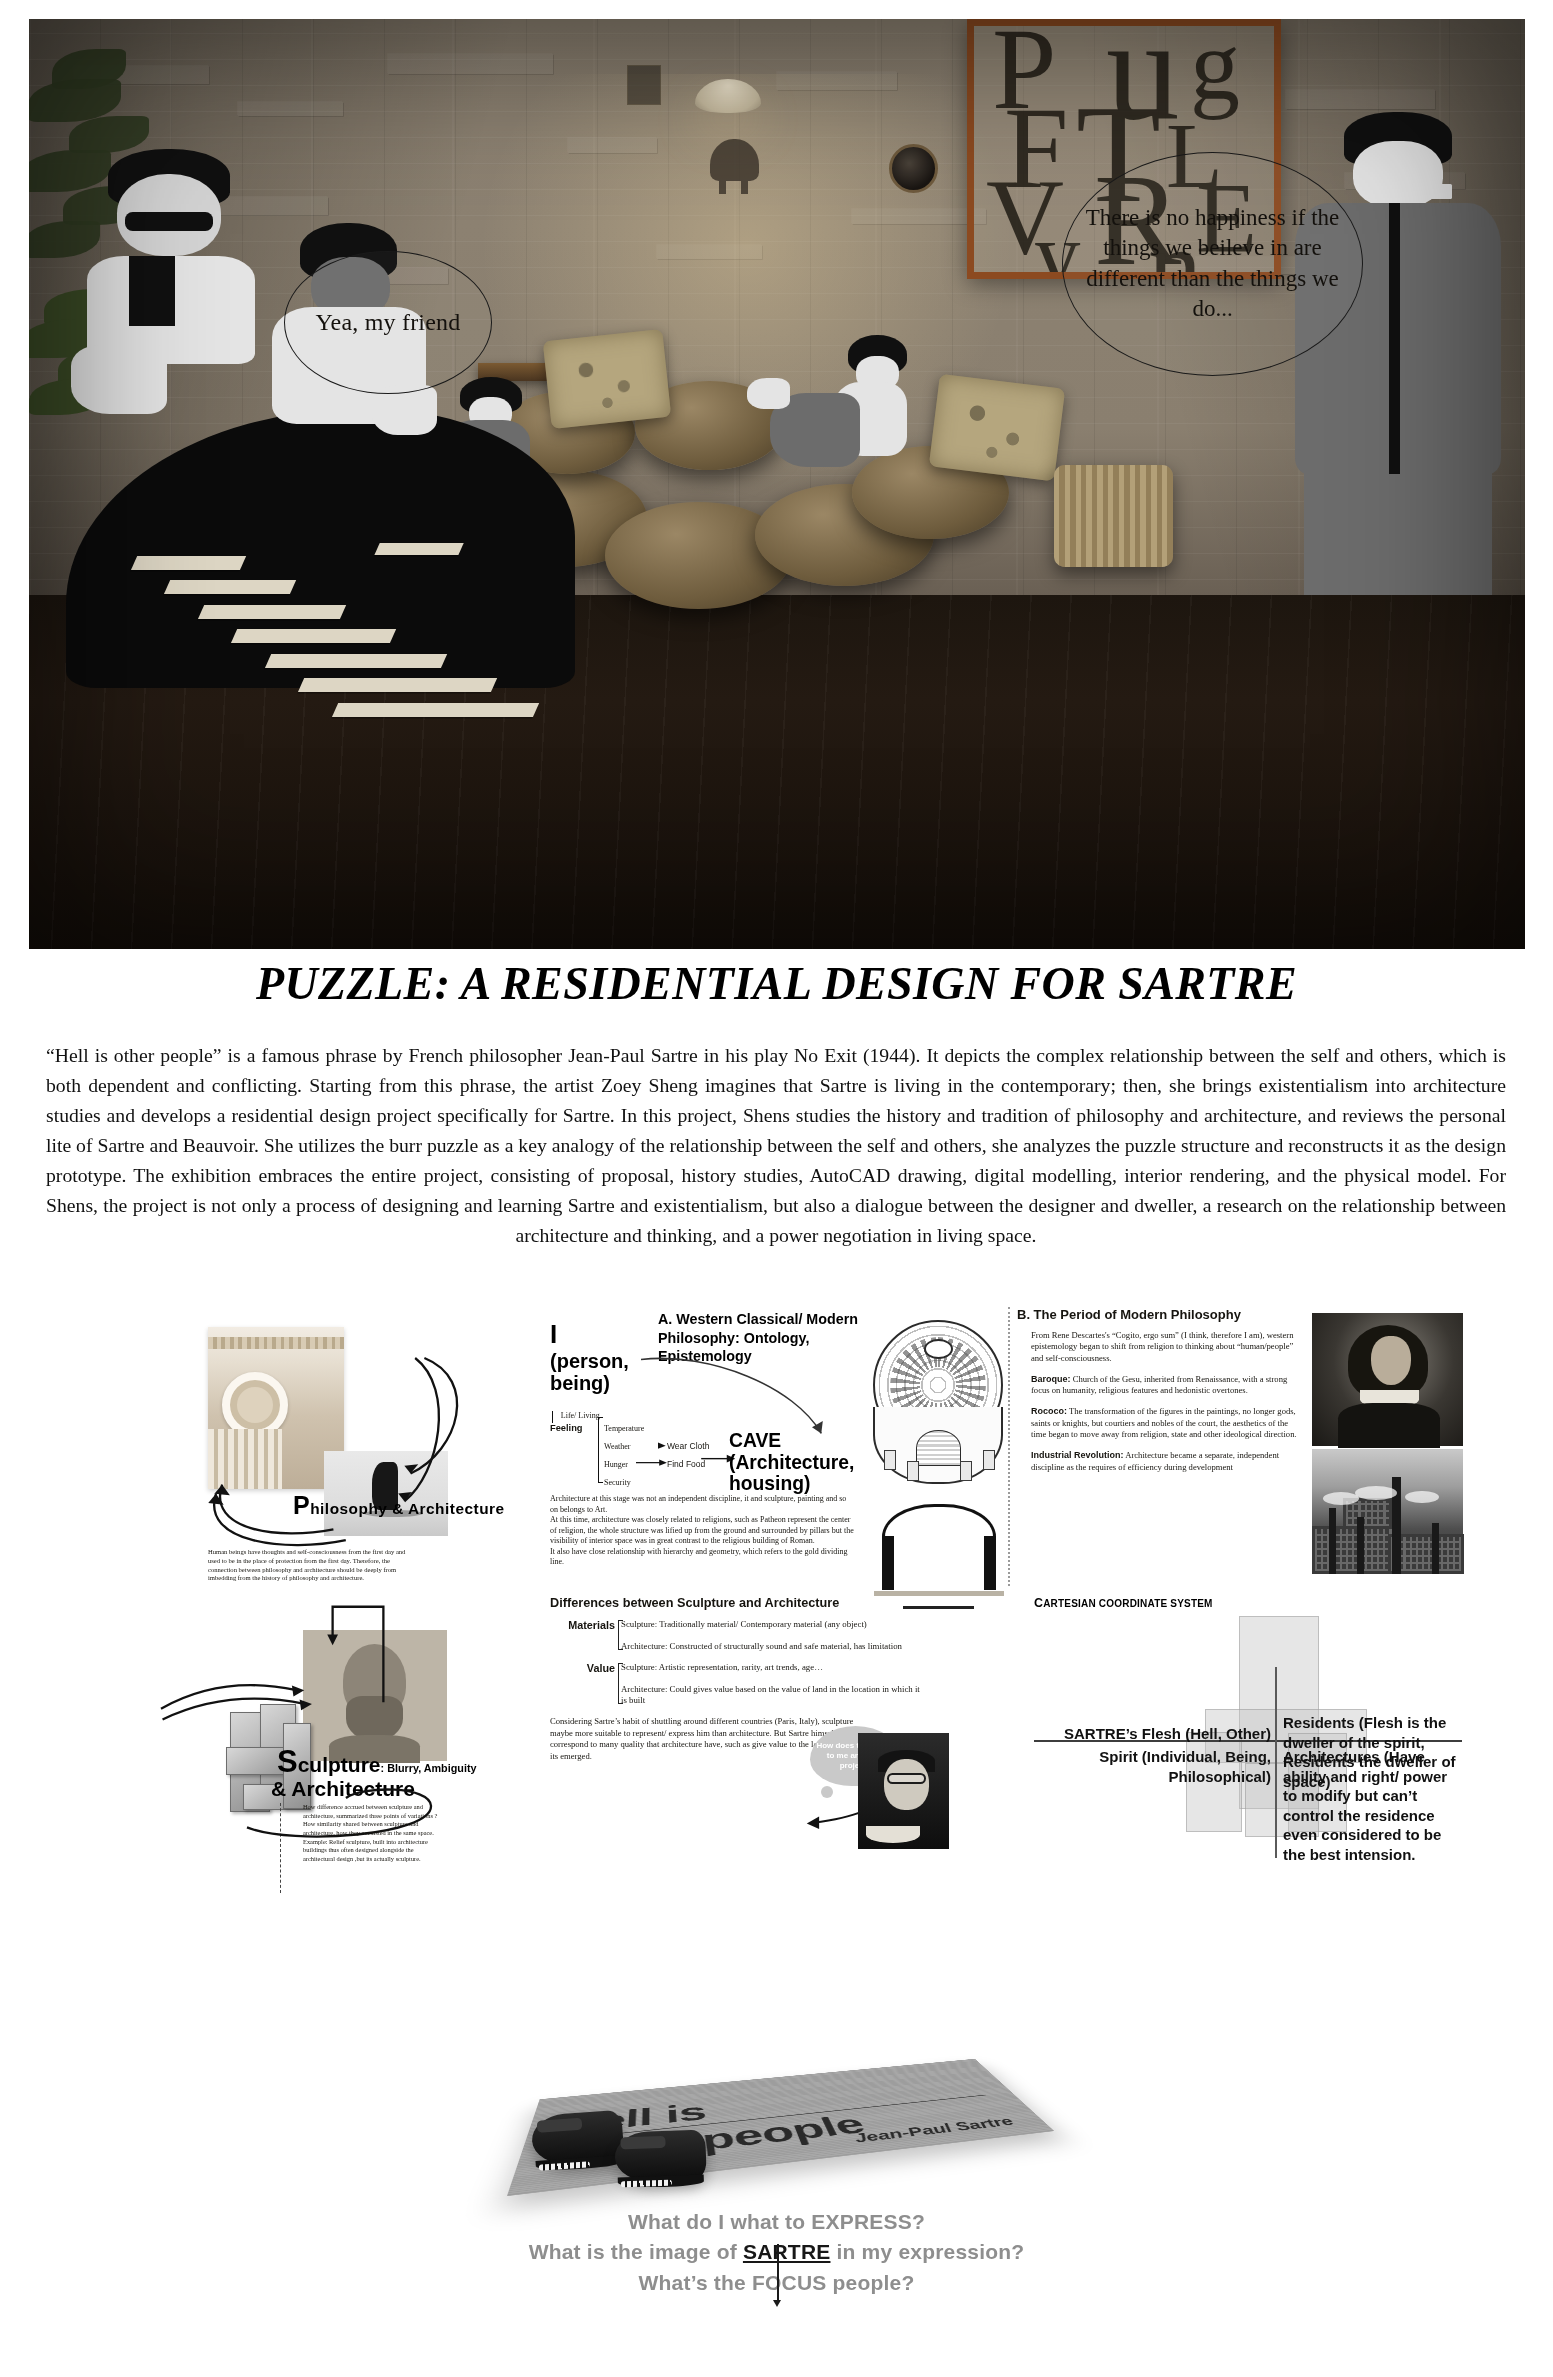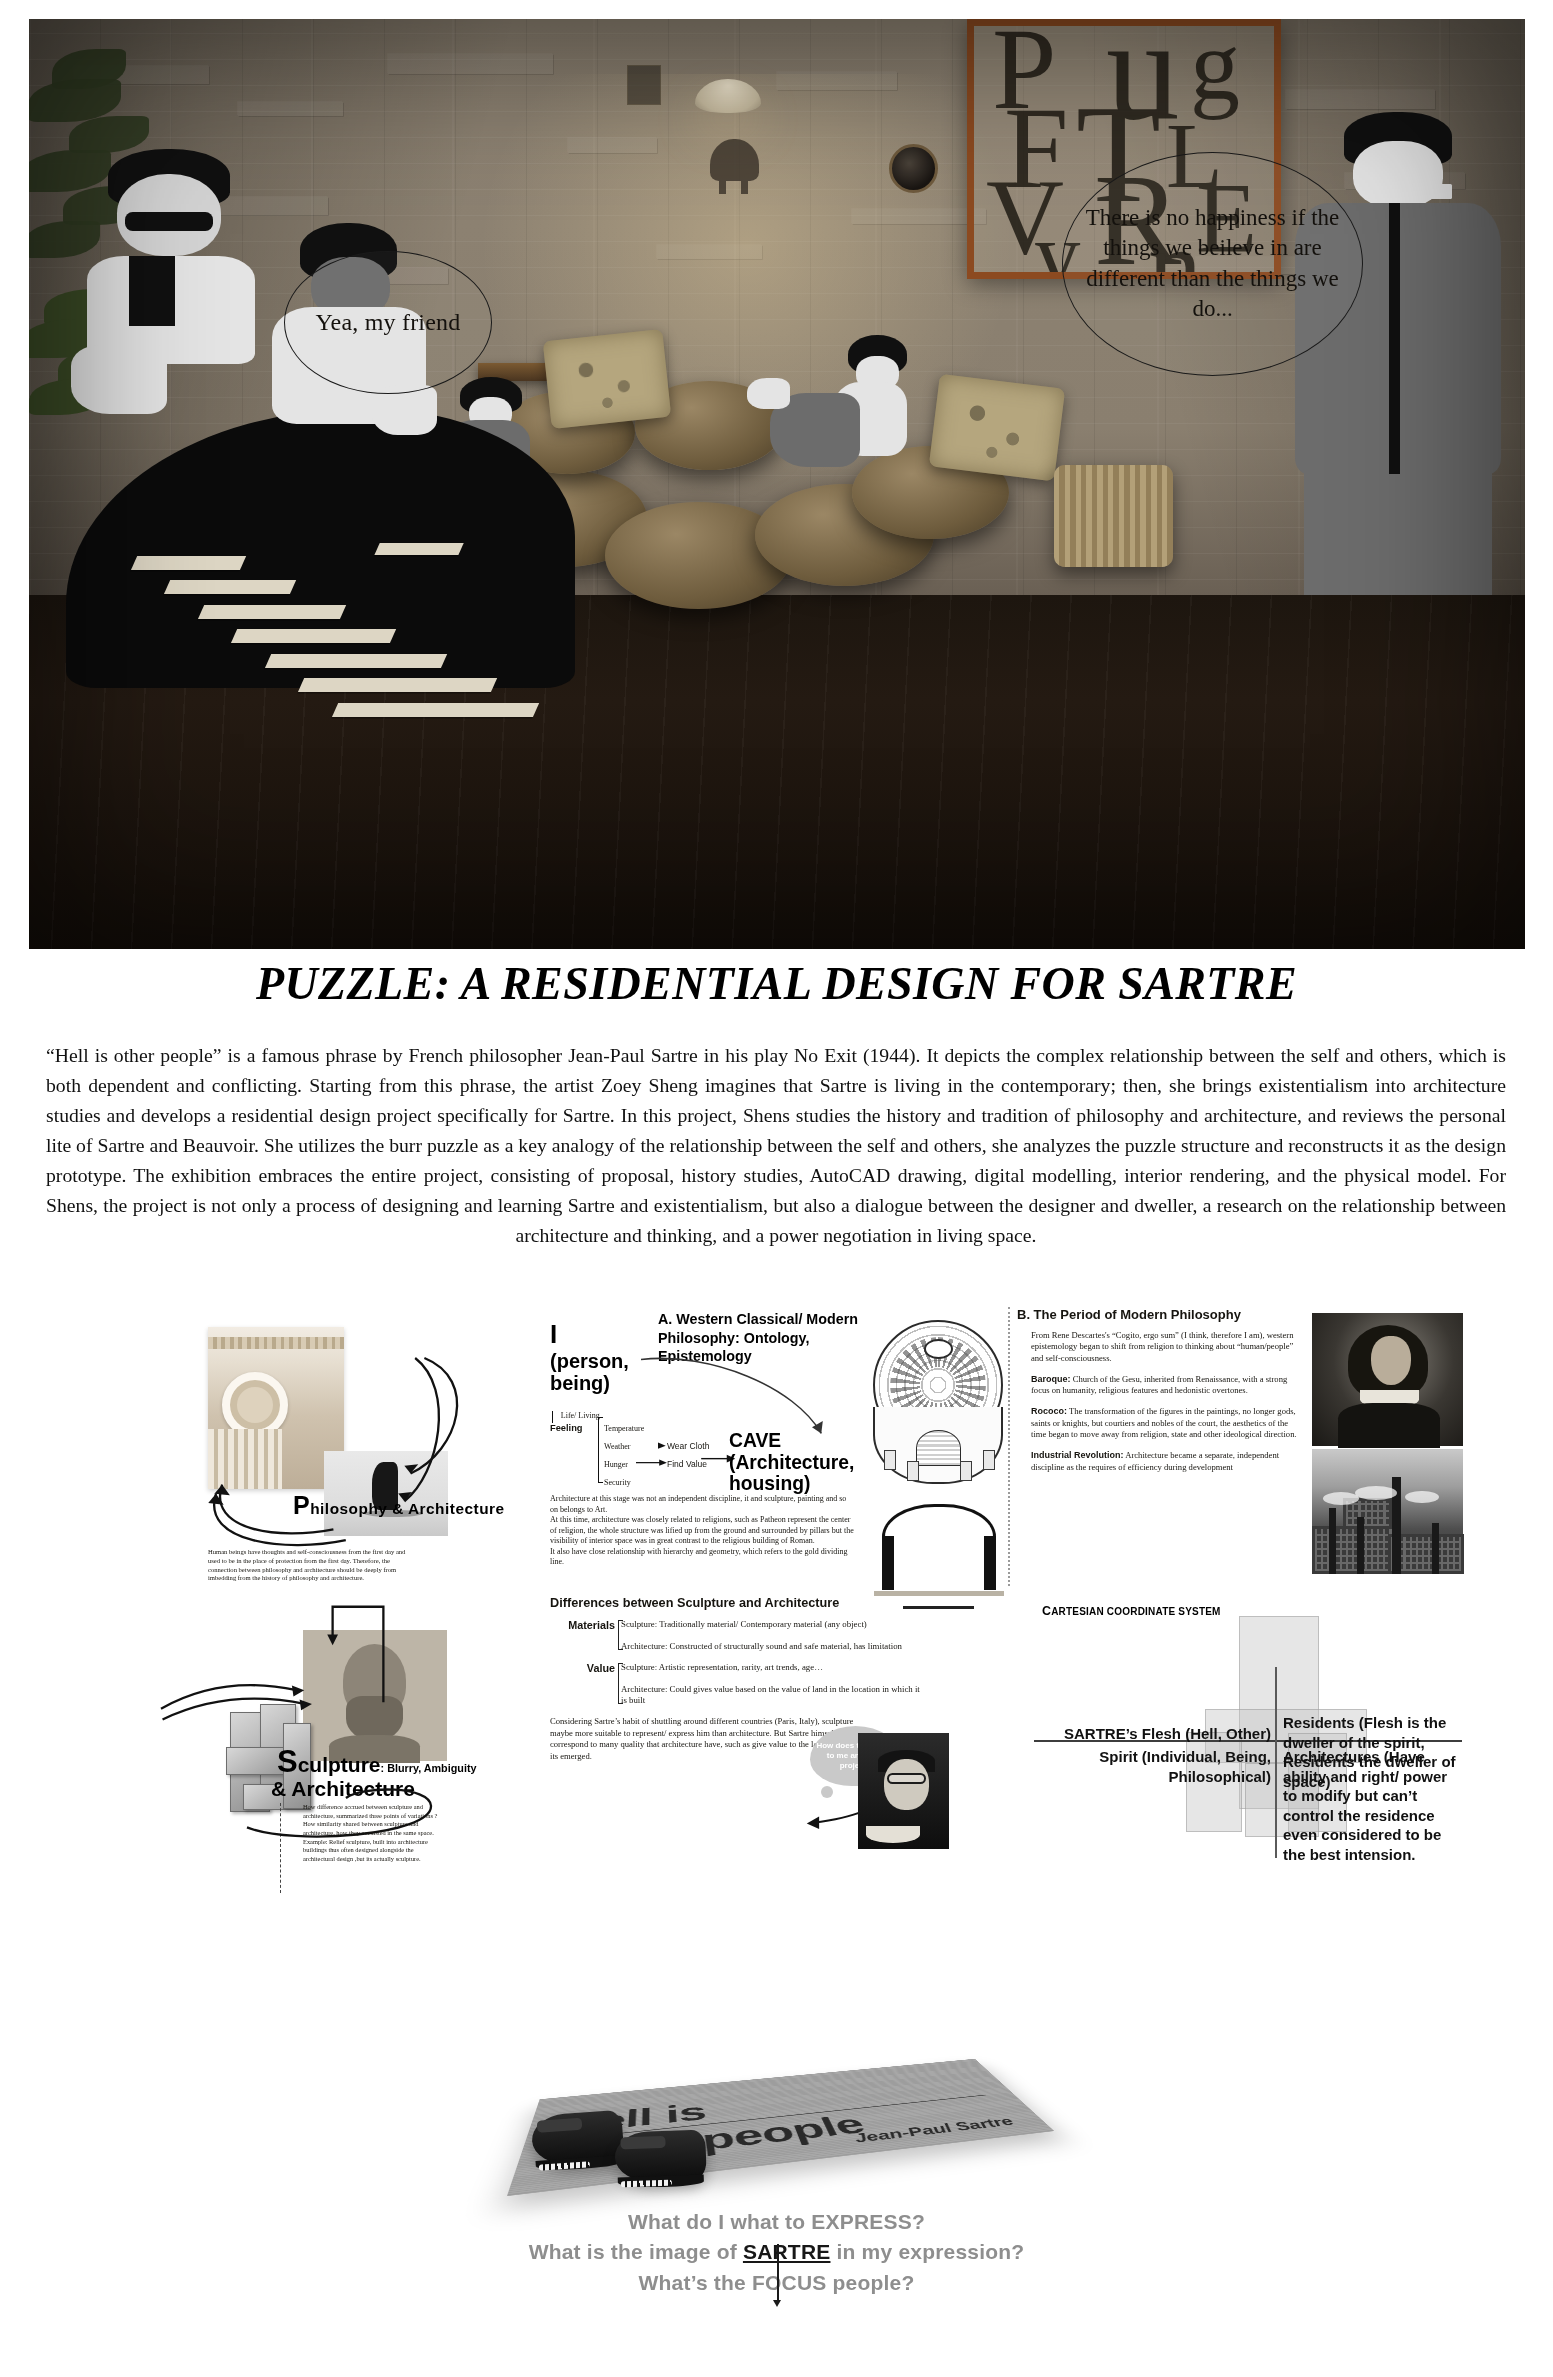--- a/index.html
+++ b/index.html
@@ -319,21 +319,21 @@
   .sartre-photo{position:absolute;right:-28px;top:137px;width:91px;height:116px;
     background:linear-gradient(180deg,#2b2b2b,#0e0e0e);overflow:hidden;}
   .sartre-photo .f{position:absolute;left:26px;top:26px;width:45px;height:51px;background:#cfcabf;border-radius:46%;}
   .sartre-photo .g{position:absolute;left:29px;top:40px;width:39px;height:10.8px;
     border:2.3px solid #1c1c1c;border-radius:7.7px;background:rgba(255,255,255,.25);}
   .sartre-photo .h{position:absolute;left:20px;top:17px;width:57px;height:21.6px;background:#131313;border-radius:50% 50% 0 0;}
   .sartre-photo .bowl{position:absolute;left:7.7px;bottom:6.2px;width:54px;height:17px;background:#e4e0d6;border-radius:0 0 50% 50%;}
 
   
   .p8{left:1034px;top:315px;width:432px;height:286px;}
-  .p8 h3{margin:8px;font-family:"Liberation Sans",sans-serif;font-weight:700;font-size:12.4px;letter-spacing:0.2px;}
+  .p8 h3{margin:0;font-family:"Liberation Sans",sans-serif;font-weight:700;font-size:12.4px;letter-spacing:0.2px;}
   .p8 h3 .sc{font-size:10px;}
   .burr3d{position:absolute;left:137px;top:20px;width:232px;height:232px;}
   .burr3d i{position:absolute;display:block;background:rgba(196,196,196,.42);
     border:0.8px solid rgba(150,150,150,.5);}
   .axis-h{position:absolute;left:0;top:144px;width:428px;height:1.5px;background:#3d3d3d;}
   .axis-v{position:absolute;left:241px;top:71px;width:1.5px;height:191px;background:#5a5a5a;}
   .q-lbl{position:absolute;font-family:"Liberation Sans",sans-serif;font-weight:700;font-size:15px;line-height:1.3;color:#111;}
   .q2{right:195px;top:128px;text-align:right;width:216px;}
   .q3{right:195px;top:151px;text-align:right;width:232px;}
   .q1{left:249px;top:117px;width:179px;}
@@ -548,21 +548,21 @@
     <div class="tree body-serif">
       <span class="stem"></span>
       <span class="lifeliving">Life/ Living</span>
       <span class="feel">Feeling</span>
       <span class="bracket"></span>
       <span class="r" style="top:12.4px">Temperature</span>
       <span class="r" style="top:30px">Weather</span>
       <span class="r" style="top:48px">Hunger</span>
       <span class="r" style="top:66px">Security</span>
       <span class="b" style="top:29px">Wear Cloth</span>
-      <span class="b" style="top:47px">Find Value</span>
+      <span class="b" style="top:47px">Find Food</span>
       <svg class="arrow-svg" style="left:86px;top:46px;width:34px;height:9.3px" viewBox="0 0 44 12">
         <line x1="0" y1="6" x2="34" y2="6" stroke="#111" stroke-width="1.6"></line>
         <polygon points="40,6 30,2 30,10" fill="#111"></polygon>
       </svg>
       <svg class="arrow-svg" style="left:108px;top:28.6px;width:10.8px;height:9.3px" viewBox="0 0 14 12">
         <polygon points="10,6 0,2 0,10" fill="#111"></polygon>
       </svg>
     </div>
     <svg class="arrow-svg" style="left:151px;top:144px;width:36px;height:9.3px" viewBox="0 0 46 12">
       <line x1="0" y1="6" x2="36" y2="6" stroke="#111" stroke-width="1.8"></line>

